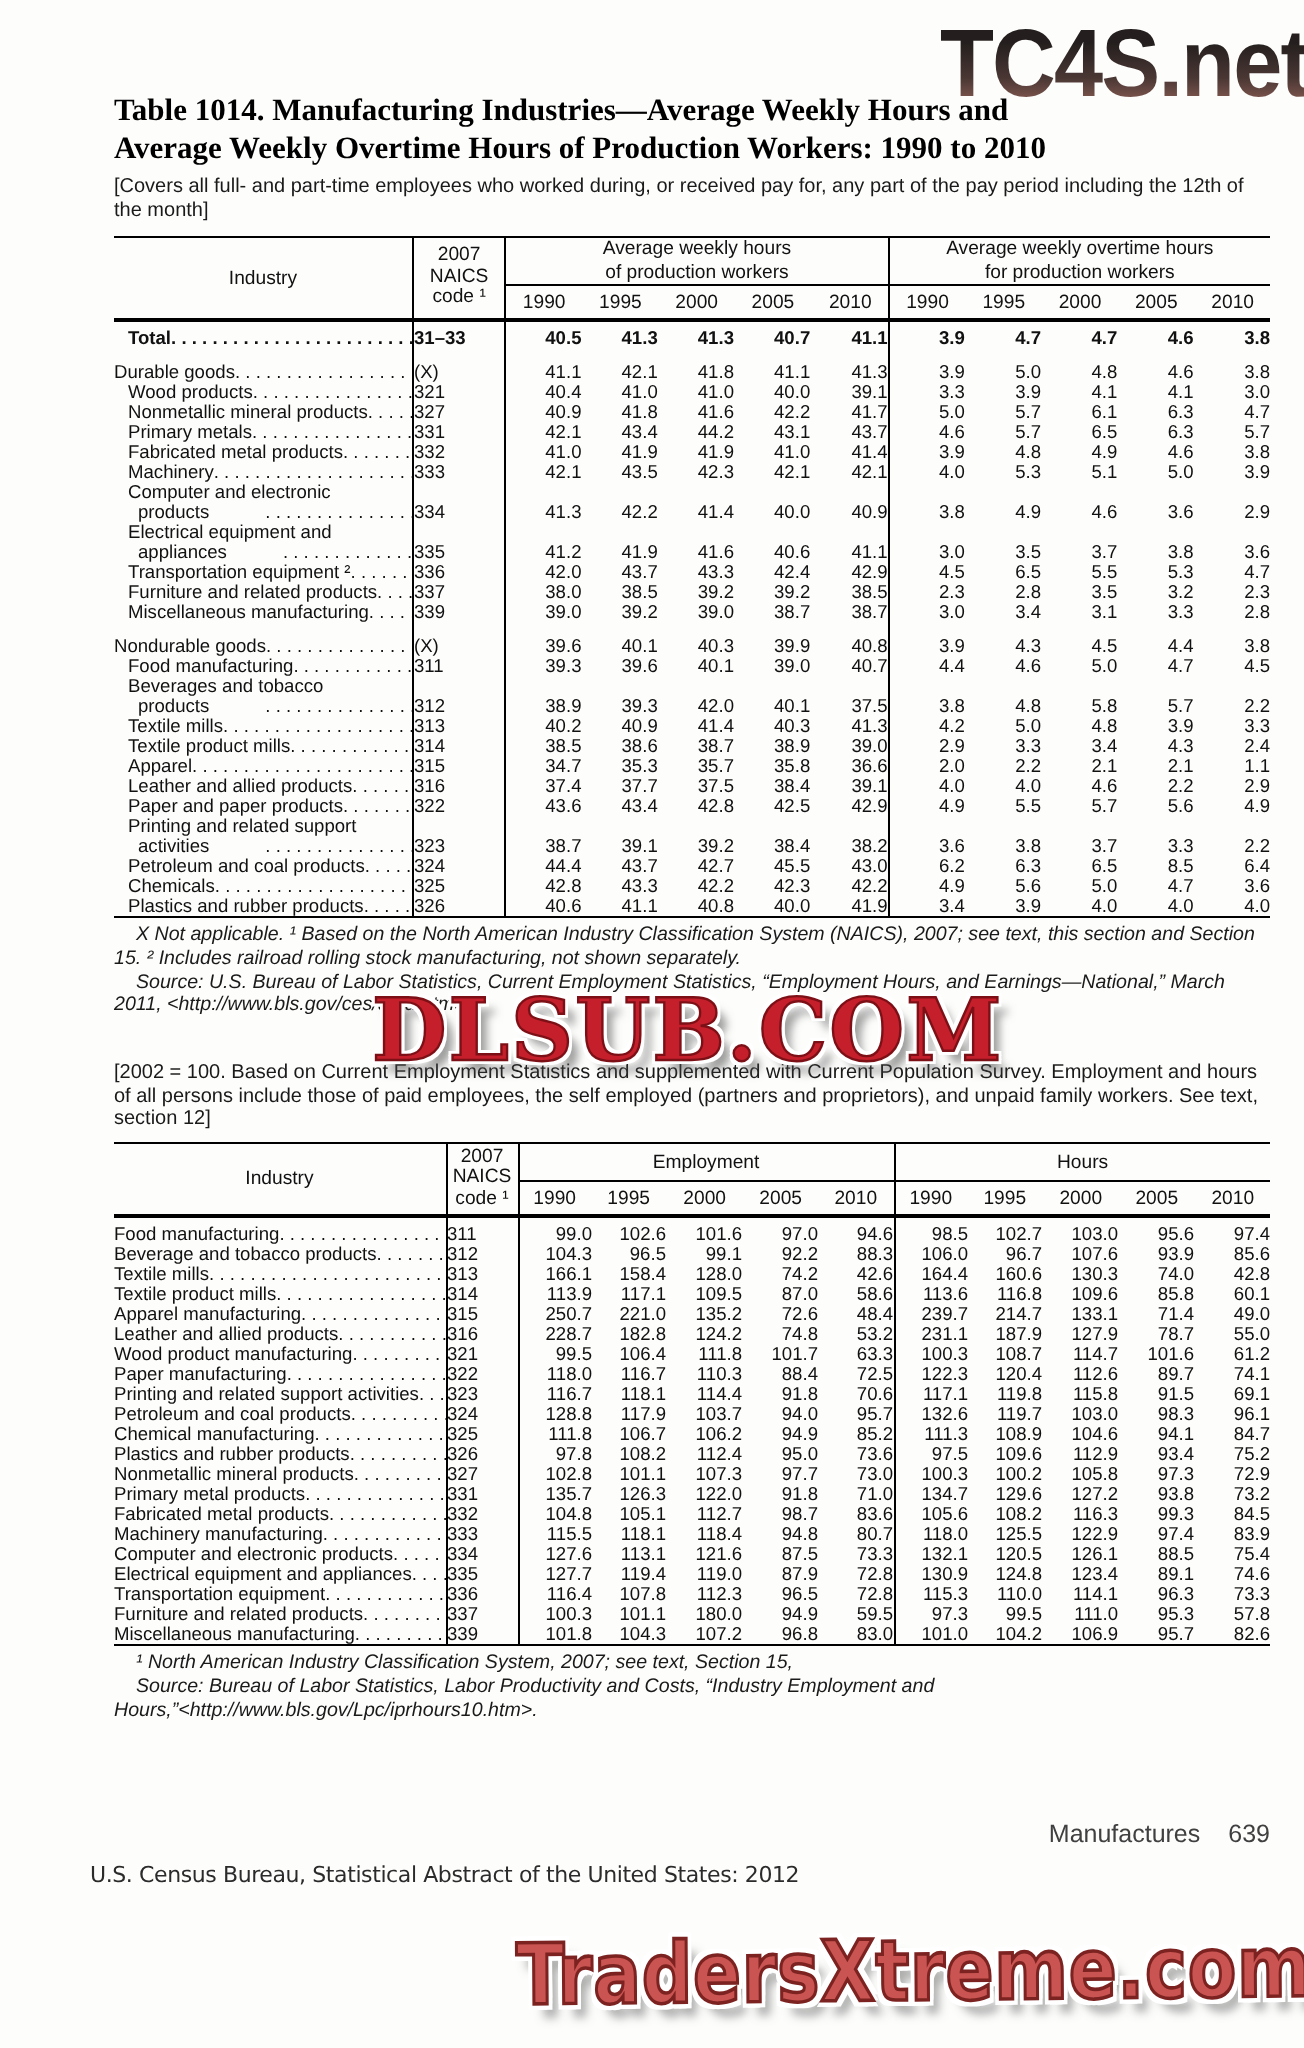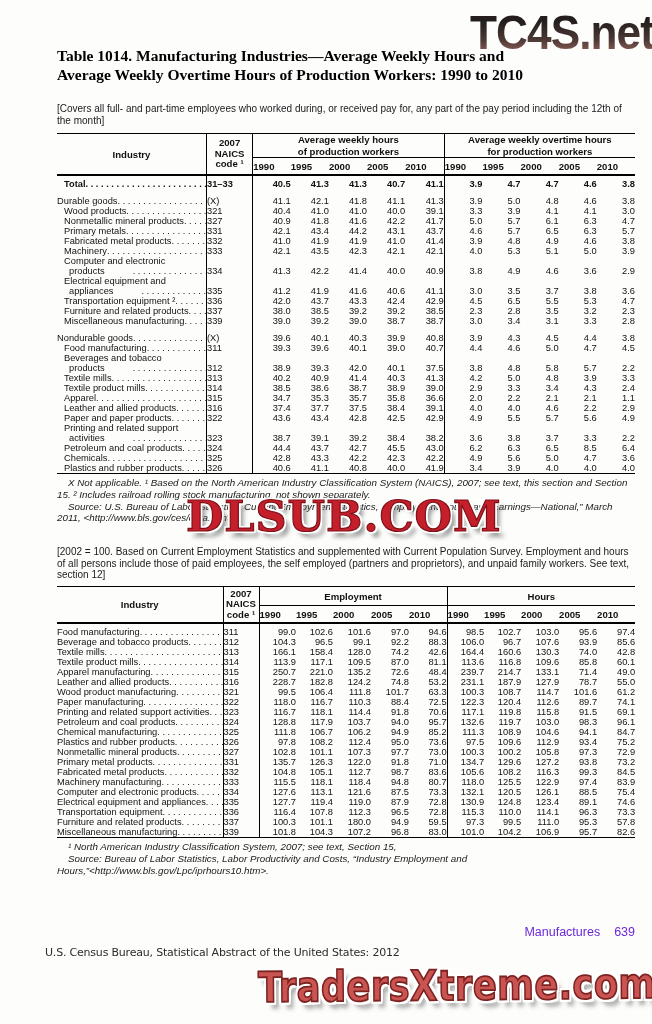--- a/index.html
+++ b/index.html
@@ -7,34 +7,34 @@
        font-family:"Liberation Sans",sans-serif;color:#141414;}
   .content{position:absolute;left:57px;top:0;width:578px;}
 
   
   .tbl-title{font-family:"Liberation Serif",serif;font-weight:bold;font-size:15.5px;
              line-height:19px;color:#000;}
   .t1014{margin-top:46px;}
   .t1015{margin-top:22px;}
 
   
-  .bracket-note{font-size:10px;line-height:11.5px;margin-top:19px;color:#1a1a1a;}
+  .bracket-note{font-size:10px;line-height:11.5px;margin-top:4px;color:#1a1a1a;}
 
   
   table.stat{border-collapse:collapse;table-layout:fixed;width:578px;margin-top:7px;
              font-size:9.3px;color:#111;border-top:1px solid #000;border-bottom:1px solid #000;}
   table.stat thead{border-bottom:2px solid #000;}
-  table.stat th{font-weight:bold;font-size:9.6px;padding:0;}
+  table.stat th{font-weight:normal;font-size:9.6px;padding:0;}
   .h-ind{vertical-align:middle;text-align:center;}
   .h-code{vertical-align:middle;text-align:center;border-left:1px solid #000;
           border-right:1px solid #000;line-height:10.5px;padding:2px 0;}
   .h-grp{border-bottom:1px solid #000;text-align:center;line-height:11.5px;padding:2px 0 1px;}
   .h-grp.one{vertical-align:middle;padding:4px 0 3px;}
   .g2{border-left:1px solid #000;}
-  tr.yrs th{text-align:left;padding:3px 8px 2px 0;margin-top:21px;}
+  tr.yrs th{text-align:right;padding:3px 8px 2px 0;margin-top:21px;}
   tr.yrs th.gsep{border-left:1px solid #000;}
 
   table.stat td{vertical-align:bottom;line-height:10px;padding:0;}
   table.stat tbody tr:first-child td{padding-top:3px;}
   td.ind{padding-left:1px;}
   td.ind.i1{padding-left:7px;}
   td.code{border-left:1px solid #000;border-right:1px solid #000;padding-left:4px;}
   td.num{text-align:right;padding-right:8px;}
   td.num.gsep{border-left:1px solid #000;}
   tr.gap td{padding-top:7px;}
@@ -43,21 +43,21 @@
   .lline .lbl{white-space:nowrap;}
   .lline .dots{flex:1 1 auto;overflow:hidden;white-space:nowrap;}
   .dots::before{content:" . . . . . . . . . . . . . . . . . . . . . . . . . . . . . . . . . . . . . . . . . . . . . . . . . . . . . . . . . .";}
   .lline.cont{padding-left:5px;gap:28px;}
 
   
   .footnotes{margin-top:3px;font-size:9.8px;line-height:11.8px;color:#1a1a1a;}
   .footnotes p{margin:0;text-indent:11px;font-style:italic;}
 
   
-  .pg-header-right{margin-top:48px;text-align:right;font-size:12.5px;color:#6d28d9;}
+  .pg-header-right{margin-top:48px;text-align:right;font-size:12.5px;color:#404040;}
   .pg-header-right .pgno{margin-left:14px;}
   .census-line{margin-top:7px;margin-left:-12px;font-size:11px;color:#2b2b2b;
                font-family:"DejaVu Sans",sans-serif;letter-spacing:-0.2px;}
 
   
   .wm{position:absolute;white-space:nowrap;z-index:30;}
   .wm-top{top:5px;right:-2px;font-family:"Liberation Sans",sans-serif;font-weight:bold;
           font-size:48px;letter-spacing:-1px;transform:scaleX(.92);transform-origin:right top;
           background:linear-gradient(180deg,#241f1e 30%,#4a3734 62%,#a06a5e 95%);
           -webkit-background-clip:text;background-clip:text;color:transparent;
@@ -719,21 +719,21 @@
             <div class="lline">
               <span class="lbl">Textile product mills</span>
               <span class="dots"></span>
             </div>
           </td>
           <td class="code">314</td>
           <td class="num">113.9</td>
           <td class="num">117.1</td>
           <td class="num">109.5</td>
           <td class="num">87.0</td>
-          <td class="num">81.1</td>
+          <td class="num">58.6</td>
           <td class="num gsep">113.6</td>
           <td class="num">116.8</td>
           <td class="num">109.6</td>
           <td class="num">85.8</td>
           <td class="num">60.1</td>
         </tr>
         <tr>
           <td class="ind">
             <div class="lline">
               <span class="lbl">Apparel manufacturing</span>

